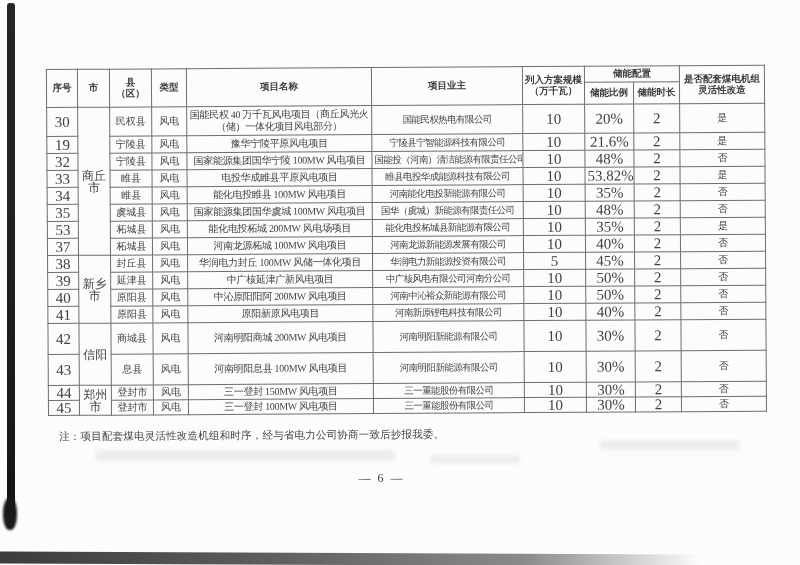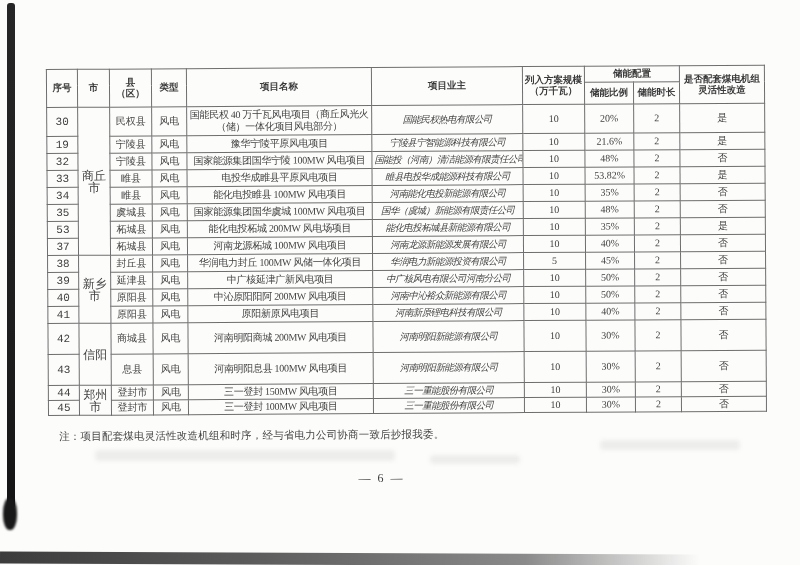--- a/index.html
+++ b/index.html
@@ -26,25 +26,25 @@
     font-weight:normal;
   }
   thead th{font-weight:bold;font-size:9.5px;line-height:11px;color:#3a3a3a;}
   thead tr:nth-child(1){height:16px;}
   thead tr:nth-child(2){height:22px;}
   tbody td{font-size:10px;line-height:12px;color:#424242;}
   tbody tr{height:17px;}
   tbody tr:nth-child(1){height:29px;}
   tbody tr:nth-child(13),tbody tr:nth-child(14){height:31px;}
   tbody tr:nth-child(15),tbody tr:nth-child(16){height:15px;}
-  td.c-no{font-size:11px;font-family:Liberation Mono, monospace;}
+  td.c-no{font-size:15px;}
   td.c-city{font-size:12px;letter-spacing:0;}
   td.c-name{font-size:10px;letter-spacing:-0.3px;}
-  td.c-owner{font-size:9.5px;letter-spacing:-0.6px;white-space:nowrap;font-style:italic;}
-  td.c-scale,td.c-ratio,td.c-duration{font-size:10px;margin-left:27px;}
+  td.c-owner{font-size:9.5px;letter-spacing:-0.6px;white-space:nowrap;}
+  td.c-scale,td.c-ratio,td.c-duration{font-size:15px;margin-left:27px;}
   td.c-coal{font-size:10px;}
   
   .note{
     position:absolute;left:58px;top:428px;width:620px;
     font-size:10.5px;color:#444;letter-spacing:0.2px;
   }
   .page-number{
     position:absolute;left:0;top:471px;width:760px;
     text-align:center;font-size:12px;color:#3c3c3c;letter-spacing:2px;
   }

